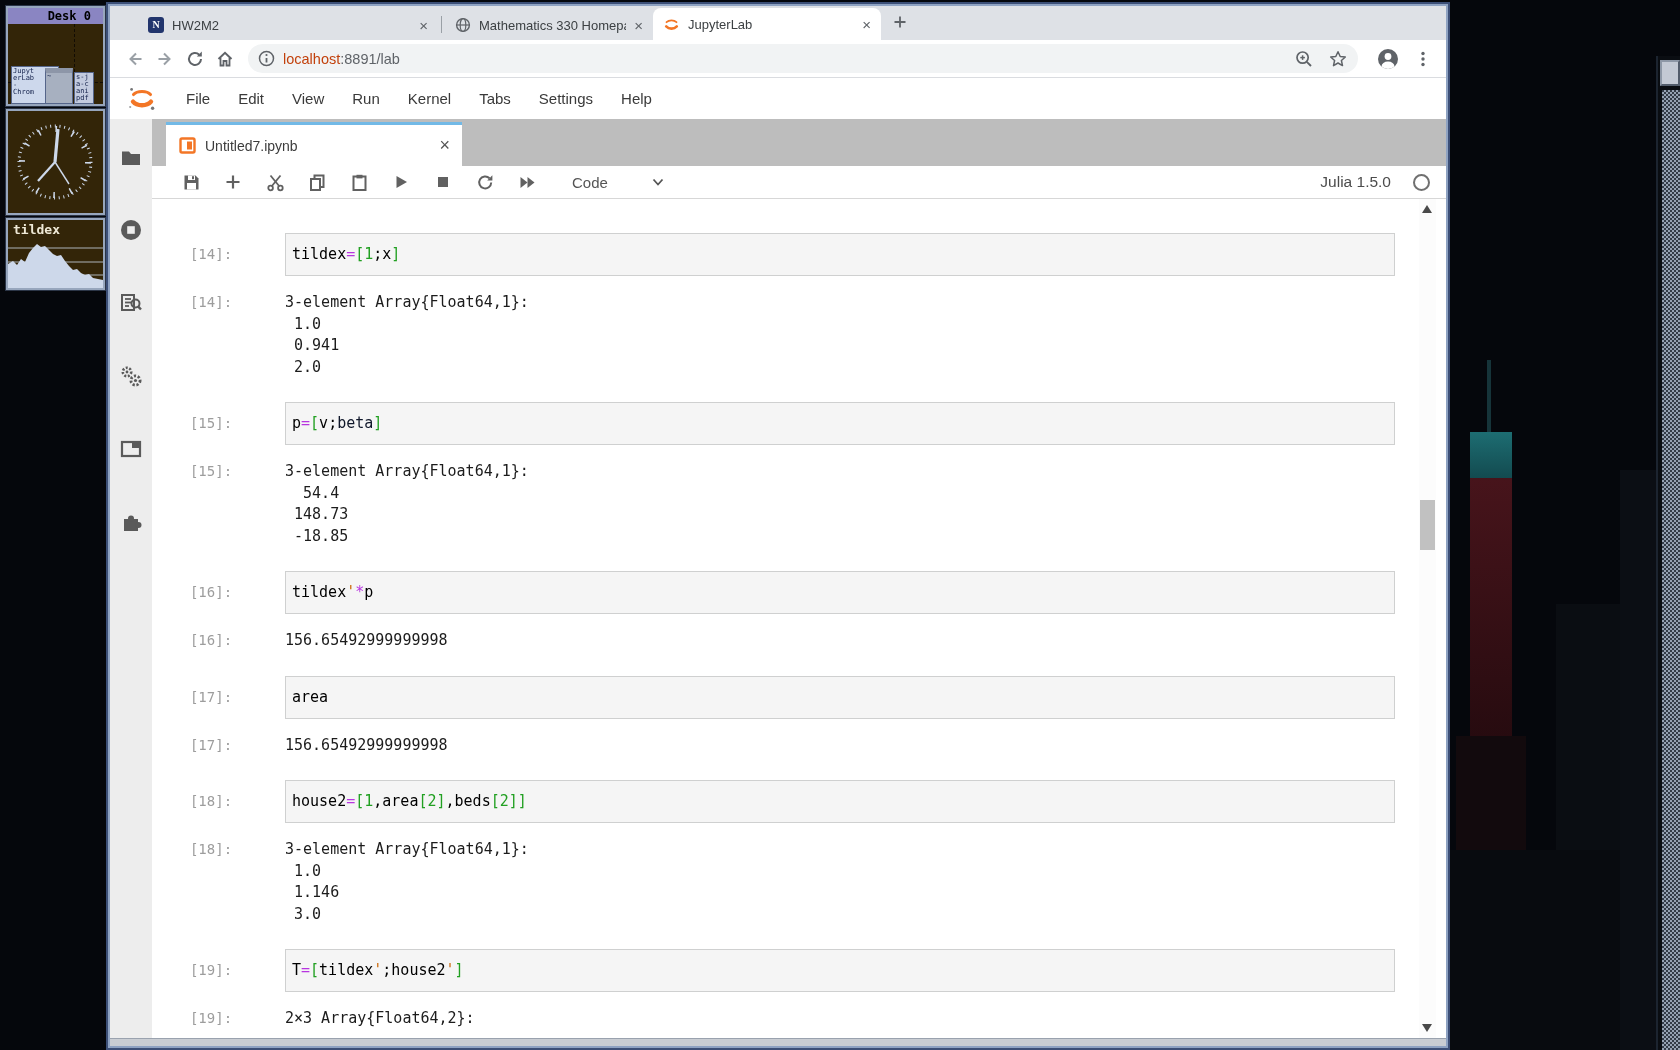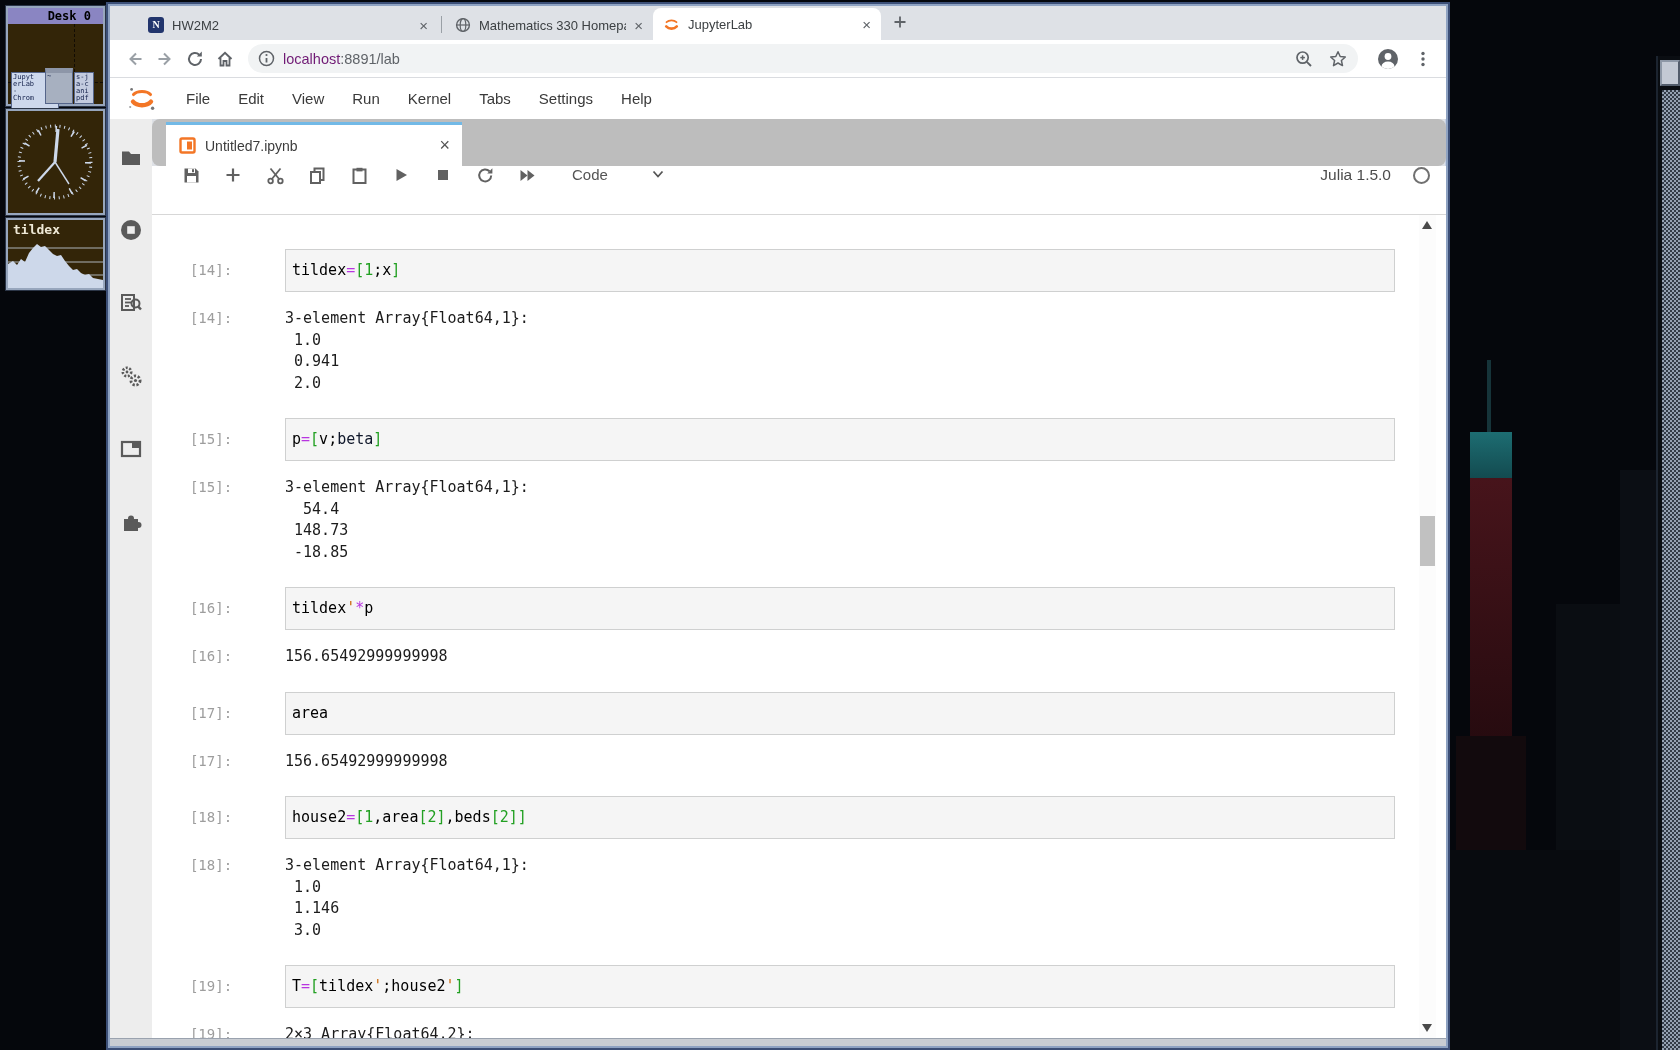--- a/index.html
+++ b/index.html
@@ -23,21 +23,21 @@
     background:conic-gradient(#95a1b2 25%,#333b47 0 50%,#95a1b2 0 75%,#333b47 0);background-size:4px 4px;}
 
   
   .widget{position:absolute;left:6px;width:99px;border:2px solid #97a6bd;box-shadow:0 0 0 1px #2b3547;background:#332508;}
   #pager{top:6px;height:100px;}
   #pager .ptitle{height:16px;background:#8a85c2;color:#000;font:bold 12px "DejaVu Sans Mono",monospace;text-align:right;padding:1px 12px 0 0;}
   #pager .parea{position:relative;height:80px;}
   #pager .dashv{position:absolute;left:66px;top:0;bottom:22px;border-left:1px dashed #120c04;}
   #pager .dashh{position:absolute;left:0;right:0;top:58px;border-top:1px dashed #120c04;}
   .pwin{position:absolute;font:7px/7px "DejaVu Sans Mono",monospace;color:#13204a;overflow:hidden;white-space:pre-line;}
-  #pwin1{left:3px;top:48px;width:48px;height:38px;background:#cdd8ec;border:1px solid #55658a;padding:1px;}
+  #pwin1{left:3px;top:42px;width:48px;height:38px;background:#cdd8ec;border:1px solid #55658a;padding:1px;}
   #pwin2{left:37px;top:44px;width:28px;height:36px;background:#a7b0c0;border:1px solid #55658a;border-top:5px solid #8d96a8;padding:0 1px;}
   #pwin3{left:66px;top:48px;width:20px;height:32px;background:#c3cbdf;border:1px solid #55658a;padding:1px;}
   #clock{top:109px;height:106px;}
   #liberty{top:218px;height:72px;}
   #liberty .llabel{position:absolute;left:5px;top:2px;font:bold 13px "DejaVu Sans Mono",monospace;color:#efe9d6;}
 
   
   #browser{position:absolute;left:108px;top:4px;width:1340px;height:1044px;
     background:#dee1e6;border:2px solid #8ea2c2;box-shadow:0 0 0 2px #3c4f77,inset 0 0 0 1px #c6d2e6;
     display:flex;flex-direction:column;}
@@ -56,41 +56,41 @@
   .favicon{margin-right:8px;flex:0 0 auto;display:flex;}
   .nsq{width:16px;height:16px;background:#22356d;border-radius:3px;color:#fff;
     font:bold 10px/16px "Liberation Serif",serif;text-align:center;}
   .newtab{margin:0 0 5px 10px;}
 
   
   .chrome-bar{height:38px;background:#fff;border-bottom:1px solid #dadce0;display:flex;align-items:center;padding:0 10px;flex:0 0 auto;}
   .navic{width:30px;height:30px;display:flex;align-items:center;justify-content:center;border-radius:50%;flex:0 0 auto;}
   .omnibox{flex:1;height:29px;background:#f1f3f4;border-radius:15px;display:flex;align-items:center;padding:0 10px;margin:0 8px;min-width:0;}
   .urltext{font-size:14.5px;margin-left:8px;white-space:nowrap;}
-  .urltext .host{color:#701a75;}
+  .urltext .host{color:#c2410c;}
   .urltext .rest{color:#5f6368;}
   .obright{margin-left:auto;display:flex;align-items:center;gap:14px;}
   .rightic{display:flex;align-items:center;gap:14px;padding:0 4px 0 10px;}
 
   
   .jlab-menubar{height:41px;background:#fff;display:flex;align-items:center;padding-left:12px;flex:0 0 auto;}
   .jlogo{margin:0 14px 0 4px;display:flex;}
   .menu-item{padding:0 14px;font-size:15px;color:#3a3a3a;cursor:default;}
 
   .jlab-body{flex:1;display:flex;min-height:0;}
   .activity{width:42px;background:#ededed;display:flex;flex-direction:column;align-items:center;padding-top:28px;gap:49px;flex:0 0 auto;}
   .aicon{display:flex;}
 
   .dock{flex:1;display:flex;flex-direction:column;min-width:0;}
-  .dock-tabbar{height:47px;background:#bdbdbd;display:flex;align-items:flex-end;padding-left:14px;flex:0 0 auto;border-radius:8px;}
+  .dock-tabbar{height:47px;background:#bdbdbd;display:flex;align-items:flex-end;padding-left:14px;flex:0 0 auto;}
   .doc-tab{width:296px;height:44px;background:#fff;border-top:3px solid #72b9e6;display:flex;align-items:center;padding:0 12px;}
   .doc-tab .dtitle{font-size:14px;color:#3c3c3c;margin-left:8px;}
   .doc-tab .dclose{margin-left:auto;color:#555;font-size:18px;}
 
-  .nb-toolbar{height:49px;background:#fff;border-bottom:1px solid #d7d7d7;display:flex;align-items:flex-start;padding-left:18px;flex:0 0 auto;}
+  .nb-toolbar{height:33px;background:#fff;border-bottom:1px solid #d7d7d7;display:flex;align-items:center;padding-left:18px;flex:0 0 auto;}
   .tbic{width:42px;display:flex;justify-content:center;align-items:center;}
   .celltype{margin-left:24px;font-size:15px;color:#555;}
   .chev{margin-left:42px;display:flex;}
   .kernelbox{margin-left:auto;display:flex;align-items:center;gap:22px;padding-right:16px;}
   .kname{font-size:15.5px;color:#4c4c4c;margin-left:36px;}
   .kcircle{width:17px;height:17px;border:2px solid #707070;border-radius:50%;}
 
   
   .nb-content{flex:1;background:#fff;position:relative;overflow:hidden;padding-top:34px;}
   .cells{margin-right:51px;}

